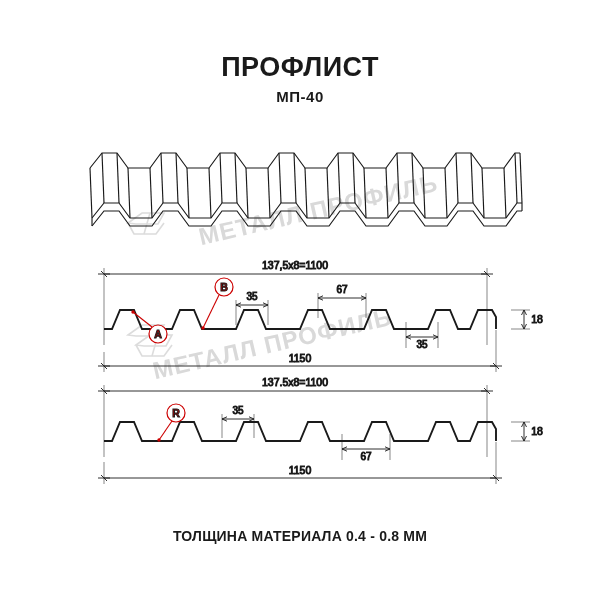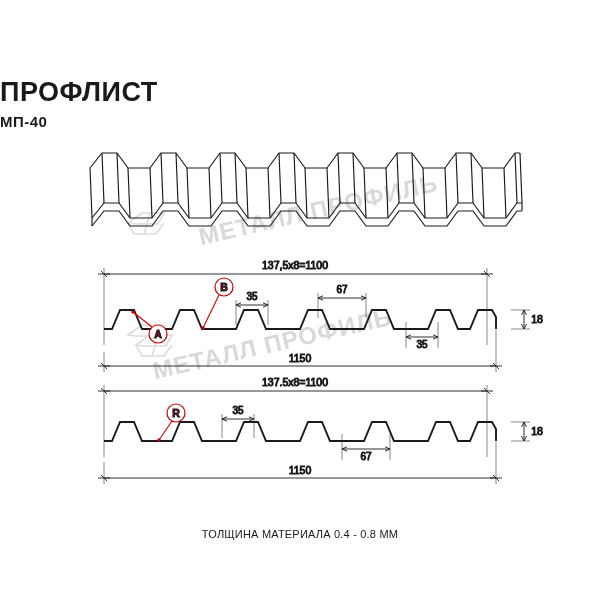--- a/index.html
+++ b/index.html
@@ -16,42 +16,42 @@
     overflow: hidden;
   }
   #sheet {
     position: absolute;
     inset: 0;
   }
   .title {
     position: absolute;
     left: 0;
     right: 0;
-    margin-top: 25px;
+    text-align: center;
   }
   #title-main {
     top: 52px;
     font-size: 27px;
     font-weight: bold;
     letter-spacing: 0.5px;
   }
   #title-sub {
     top: 88px;
     font-size: 15px;
     font-weight: bold;
     letter-spacing: 0.5px;
   }
   #footer-note {
     position: absolute;
     left: 0;
     right: 0;
     top: 528px;
     text-align: center;
-    font-size: 11px;
-    font-weight: normal;
+    font-size: 14px;
+    font-weight: bold;
     letter-spacing: 0.2px;
   }
   .wm {
     position: absolute;
     pointer-events: none;
     user-select: none;
     color: #d9d9d9;
     font-weight: bold;
     white-space: nowrap;
   }

